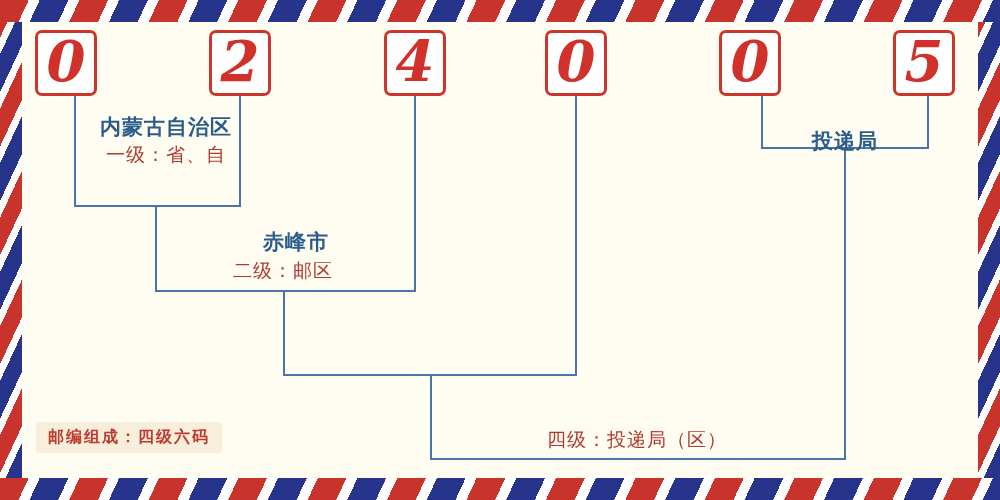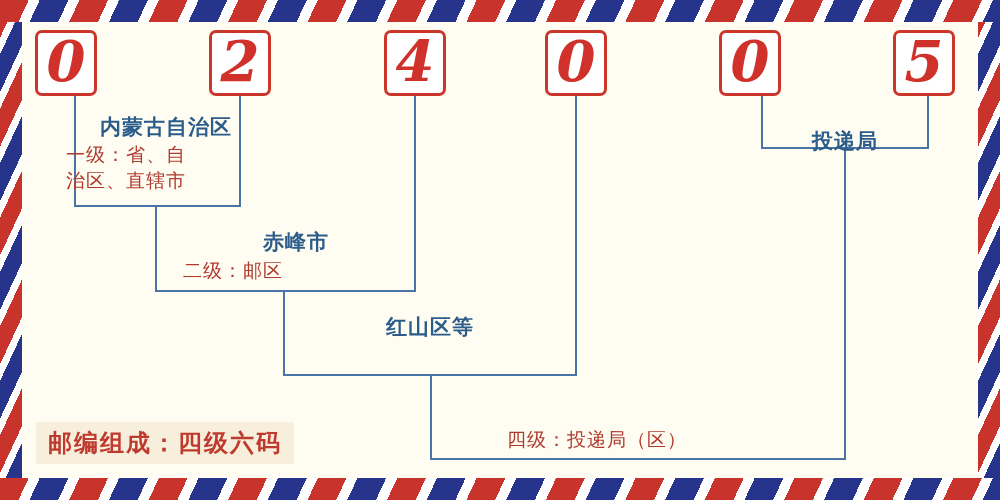--- a/index.html
+++ b/index.html
@@ -85,38 +85,38 @@
     position: absolute;
     text-align: center;
     font-weight: bold;
     font-size: 21px;
     color: #2b5c8a;
     z-index: 5;
     letter-spacing: 1px;
   }
   .lvl-desc {
     position: absolute;
-    text-align: left;
+    text-align: center;
     font-size: 19px;
     line-height: 26px;
     color: #b03a2e;
     z-index: 5;
     letter-spacing: 1px;
   }
 
   
   .note {
     position: absolute;
     left: 36px;
     top: 422px;
     padding: 5px 12px;
     background: #f7eedb;
     border-radius: 3px;
     font-weight: bold;
-    font-size: 24px;
+    font-size: 16px;
     color: #bf3a2e;
     letter-spacing: 2px;
     z-index: 5;
   }
 </style>
 </head>
 <body>
 
 <div class="canvas">
 
@@ -160,27 +160,25 @@
   <div class="line" style="left:430px; top:458px; width:416px; height:2px;"></div>
   <div class="line" style="left:844px; top:147px; width:2px;   height:311px;"></div>
 
   <div class="line" style="left:761px; top:96px;  width:2px;   height:51px;"></div>
   <div class="line" style="left:927px; top:96px;  width:2px;   height:51px;"></div>
   <div class="line" style="left:761px; top:147px; width:168px; height:2px;"></div>
 
   <div class="lvl-name" style="left:66px; top:113px; width:200px;">内蒙古自治区</div>
   <div class="lvl-desc" style="left:66px; top:141px; width:200px;">
     <span style="display:block;">一级：省、自</span>
-    <span style="display:block;">治区、直辖市</span>
   </div>
 
   <div class="lvl-name" style="left:196px; top:228px; width:200px;">赤峰市</div>
   <div class="lvl-desc" style="left:183px; top:257px; width:200px;">二级：邮区</div>
 
-  <div class="lvl-name" style="left:310px; top:313px; width:240px;">红山区等</div>
 
   <div class="lvl-desc" style="left:507px; top:426px; width:260px;">四级：投递局（区）</div>
 
   <div class="lvl-name" style="left:765px; top:95px; width:160px;margin-top:32px;">投递局</div>
 
   <div class="note">邮编组成：四级六码</div>
 
 </div>
 
 </body></html>

